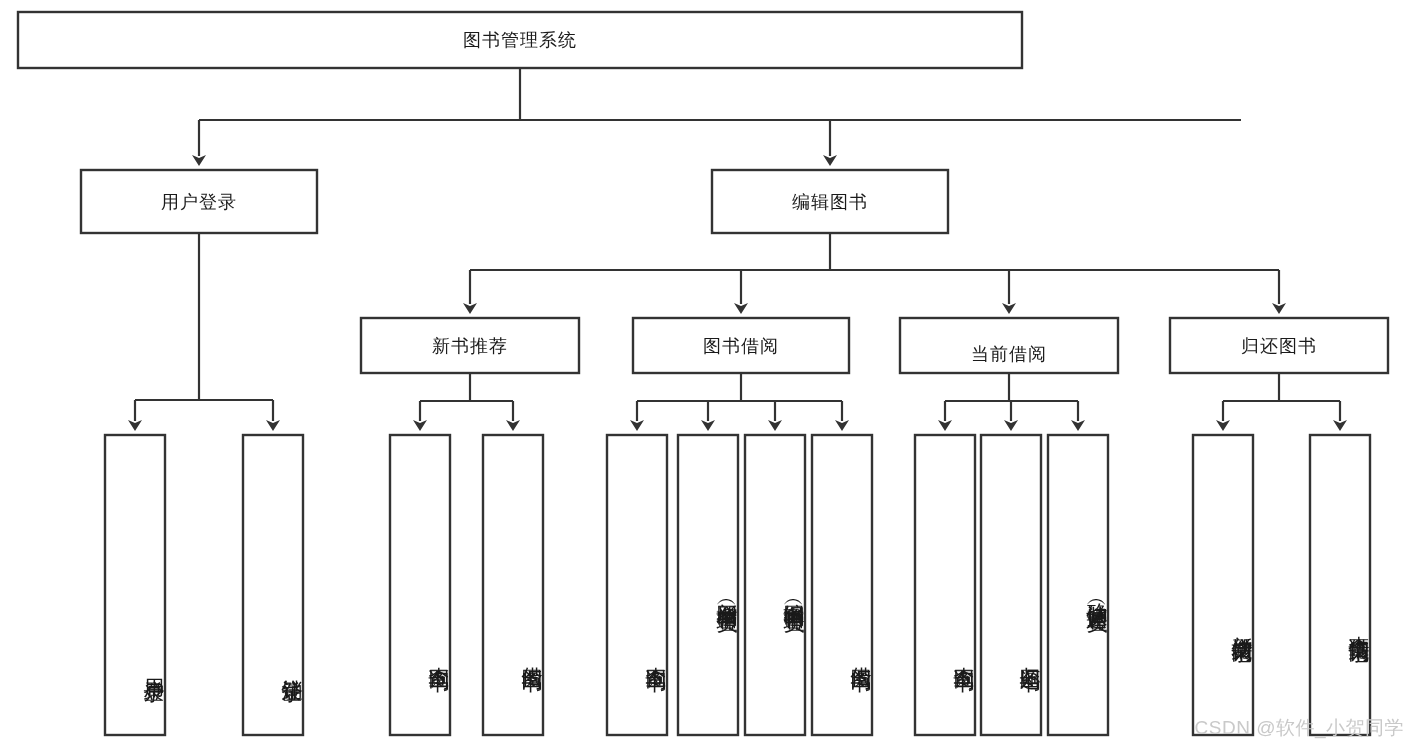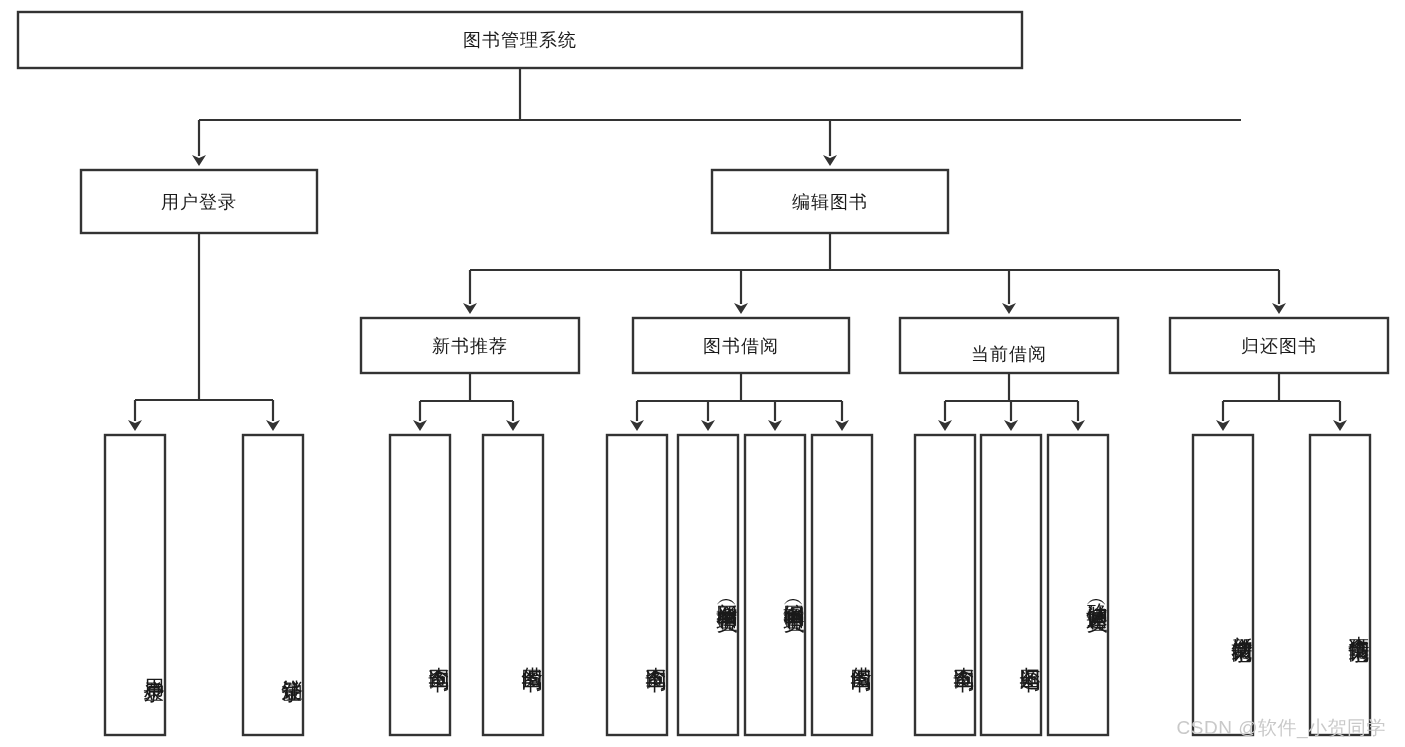--- a/index.html
+++ b/index.html
@@ -62,21 +62,21 @@
     justify-content: center;
     font-family: Liberation Serif, serif;
     font-size: 18px;
     color: #1a1a1a;
     letter-spacing: 1px;
     white-space: nowrap;
     pointer-events: none;
   }
   #watermark {
     position: absolute;
-    right: 19px;
+    right: 1px;
     bottom: 6px;
     font-family: "Liberation Sans", "DejaVu Sans", sans-serif;
     font-size: 19px;
     color: #c9c9c9;
     letter-spacing: 0.5px;
     white-space: nowrap;
     user-select: none;
   }
 </style>
 </head>

